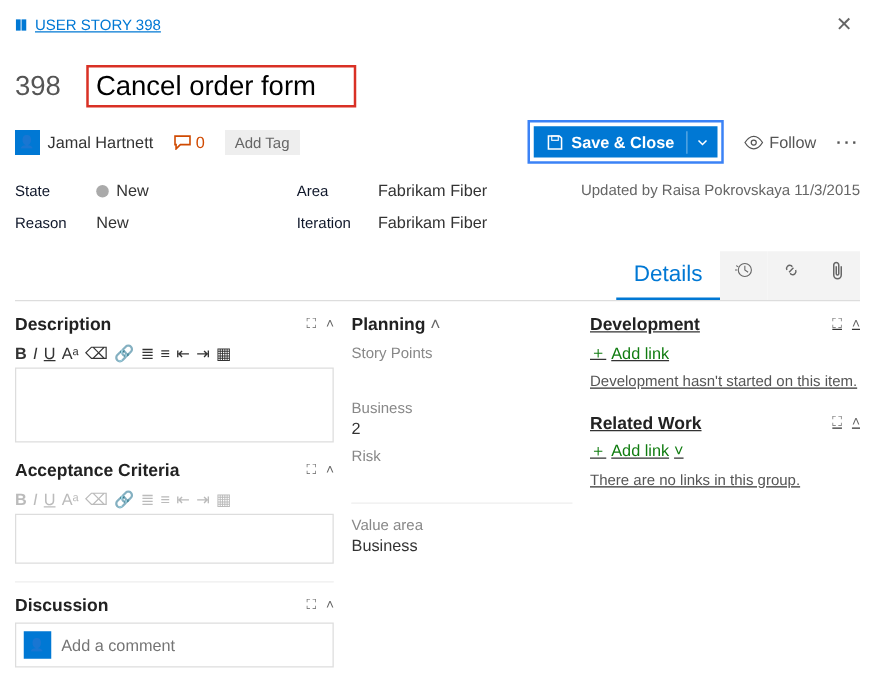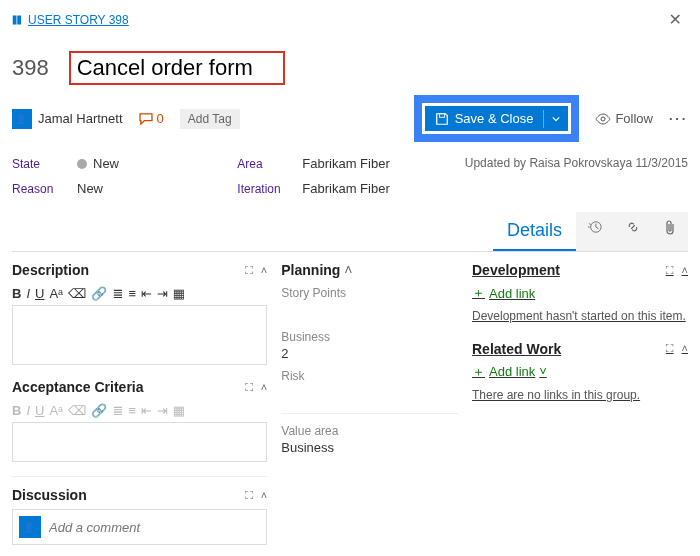--- a/index.html
+++ b/index.html
@@ -12,30 +12,30 @@
   .title-row { display: flex; align-items: center; gap: 20px; margin-top: 20px; }
   .id-num { font-size: 22px; color: #555; }
   .title-input { font-size: 22px; font-weight: 400; border: 2px solid #d93025; padding: 2px 6px; width: 216px; outline: none; }
   .meta-row { display: flex; align-items: center; gap: 16px; margin-top: 10px; }
   .person { display: flex; align-items: center; gap: 6px; }
   .avatar { width: 20px; height: 20px; background: #0078d4; display: flex; align-items: center; justify-content: center; color:#fff; font-size:10px;}
   .mini-avatar { width: 22px; height: 22px; background: #0078d4; display:flex;align-items:center;justify-content:center;color:#fff;font-size:10px;}
   .comments { display: flex; align-items: center; gap: 4px; color: #d04a02; }
   .add-tag { background: #eee; padding: 3px 8px; color: #666; font-size: 12px; cursor: pointer; }
   .spacer { flex: 1; }
-  .save-btn-wrap { border: 8px solid #3b82f6; padding: 3px; display: inline-flex; }
+  .save-btn-wrap { border: 2px solid #3b82f6; padding: 3px; display: inline-flex; font-weight: bold; }
   .save-btn { background: #0078d4; color: #fff; display: flex; align-items: center; cursor: pointer; }
   .save-btn .main { padding: 5px 10px; display:flex; align-items:center; gap:6px; font-size:13px;}
   .save-btn .caret { border-left: 1px solid rgba(255,255,255,0.4); padding: 5px 8px; }
   .follow { display:flex; align-items:center; gap:4px; color:#555; cursor:pointer; }
   .dots { letter-spacing: 2px; font-weight:bold; color:#555; cursor:pointer; }
   .fields-row { display:flex; margin-top:14px; align-items:flex-start; }
   .fcol { flex:1; }
   .frow { display:flex; align-items:center; margin-bottom:10px; }
-  .flabel { width:65px; color:#4c1d95; font-size:12px; }
+  .flabel { width:65px; color:#0f172a; font-size:12px; }
   .fval { color:#333; font-size:13px; display:flex; align-items:center; gap:6px;}
   .state-dot { width:10px; height:10px; border-radius:50%; background:#aaa; display:inline-block;}
   .updated { text-align:right; color:#666; font-size:12px; }
   .tabs { display:flex; justify-content:flex-end; border-bottom:1px solid #ddd; margin-top:6px; gap:0;}
   .tab { padding:8px 14px; color:#666; cursor:pointer; font-size:18px;}
   .tab.active { color:#0078d4; border-bottom:2px solid #0078d4; }
   .tab.icon { background:#f3f3f3; padding:8px 12px;}
   .main-cols { display:flex; gap:14px; margin-top:10px;}
   .col-left { flex: 1.3; }
   .col-mid { flex: 0.9; }
@@ -45,21 +45,21 @@
   .section-ctrl { display:flex; gap:8px; color:#666; font-size:11px; cursor:pointer;}
   .toolbar { display:flex; gap:5px; font-size:13px; color:#333; padding:2px 0;}
   .toolbar.disabled { color:#bbb; }
   .toolbar span { cursor:pointer; }
   .editbox { border:1px solid #ddd; height:60px; margin-top:2px; margin-bottom:14px; background:#fff;}
   .small-label { color:#888; font-size:12px; margin-top:8px;}
   .small-val { color:#333; font-size:13px; margin-top:2px;}
   .add-link { color:#107c10; font-size:13px; cursor:pointer; display:flex; align-items:center; gap:4px; margin-top:6px;}
   .helper { color:#555; font-size:12px; margin-top:6px; line-height:1.4;}
   .comment-box { border:1px solid #ddd; display:flex; align-items:center; gap:8px; padding:6px; margin-top:4px;}
-  .comment-box input { border:none; outline:none; flex:1; font-style:italic; color:#c2410c; font-size:13px;}
+  .comment-box input { border:none; outline:none; flex:1; color:#c2410c; font-size:13px;}
   hr.sep { border:none; border-top:1px solid #eee; margin:10px 0;}
   svg { display:block; }
 </style>
 </head>
 <body>
 
 <div class="container">
   <div class="breadcrumb-row">
     <div class="breadcrumb">
       <span style="color:#0078d4;">

